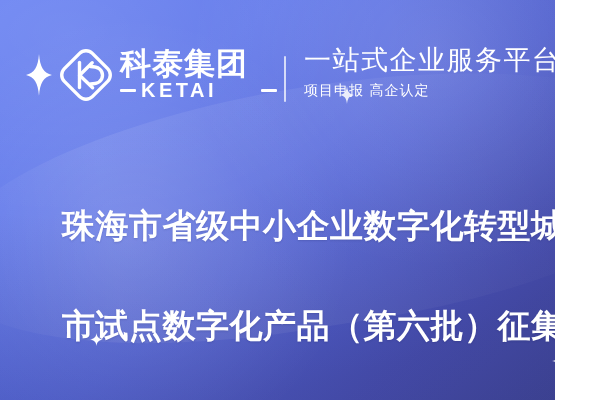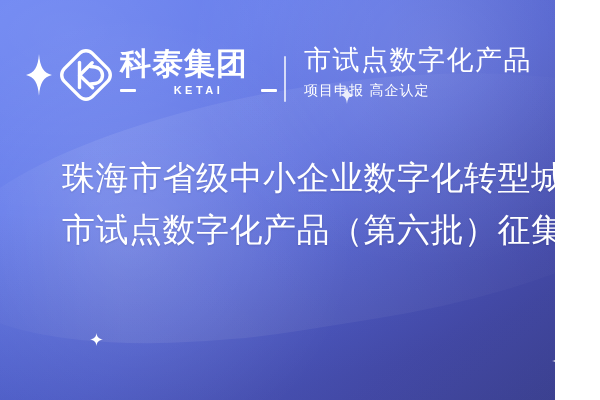--- a/index.html
+++ b/index.html
@@ -105,28 +105,27 @@
     margin-top: 2px;
     width: 157px;
   }
   .logo-en-row .rule {
     height: 3px;
     background: #ffffff;
     flex: 0 0 16px;
     border-radius: 1px;
   }
   .logo-en {
-    font-size: 11px;
+    font-size: 20px;
     line-height: 17px;
     font-weight: 700;
     letter-spacing: 3.5px;
     color: #ffffff;
     white-space: nowrap;
     flex: 1 1 auto;
-    text-align: center;
     font-family: "Liberation Sans", sans-serif;
   }
 
   .divider {
     position: absolute;
     left: 284px;
     top: 16px;
     width: 2px;
     height: 46px;
     background: rgba(255,255,255,0.72);
@@ -174,26 +173,27 @@
   .title-block {
     position: absolute;
     left: 62px;
     top: 152px;
     width: 505px;
   }
   .title-line {
     display: block;
     font-size: 33px;
     line-height: 52px;
-    font-weight: 400;
+    font-weight: 700;
     letter-spacing: 0.5px;
     color: #ffffff;
     white-space: nowrap;
     font-family: "DejaVu Sans", "Liberation Sans", sans-serif;
     text-shadow: 0 1px 2px rgba(30,35,90,0.18);
+    margin-top: 48px;
   }
 
   
   .spark-bl {
     position: absolute;
     left: 90px;
     top: 332px;
     width: 13px;
     height: 13px;
   }
@@ -239,21 +239,21 @@
       <div class="logo-en-row">
         <span class="rule"></span>
         <span class="logo-en">KETAI</span>
         <span class="rule"></span>
       </div>
     </div>
 
     <div class="divider"></div>
 
     <div class="tagline-wrap">
-      <span class="tagline-main">市试点数字化产品</span>
+      <span class="tagline-main">一站式企业服务平台</span>
       <span class="tagline-sub">项目申报 高企认定</span>
     </div>
 
     <div class="spark-mini">
       <svg viewBox="0 0 14 18" width="14" height="18" aria-hidden="true">
         <path d="M7 0 C7.6 5.8 9.5 8.2 14 9 C9.5 9.8 7.6 12.2 7 18 C6.4 12.2 4.5 9.8 0 9 C4.5 8.2 6.4 5.8 7 0 Z" fill="#ffffff" opacity="0.9"></path>
       </svg>
     </div>
   </div>
 

